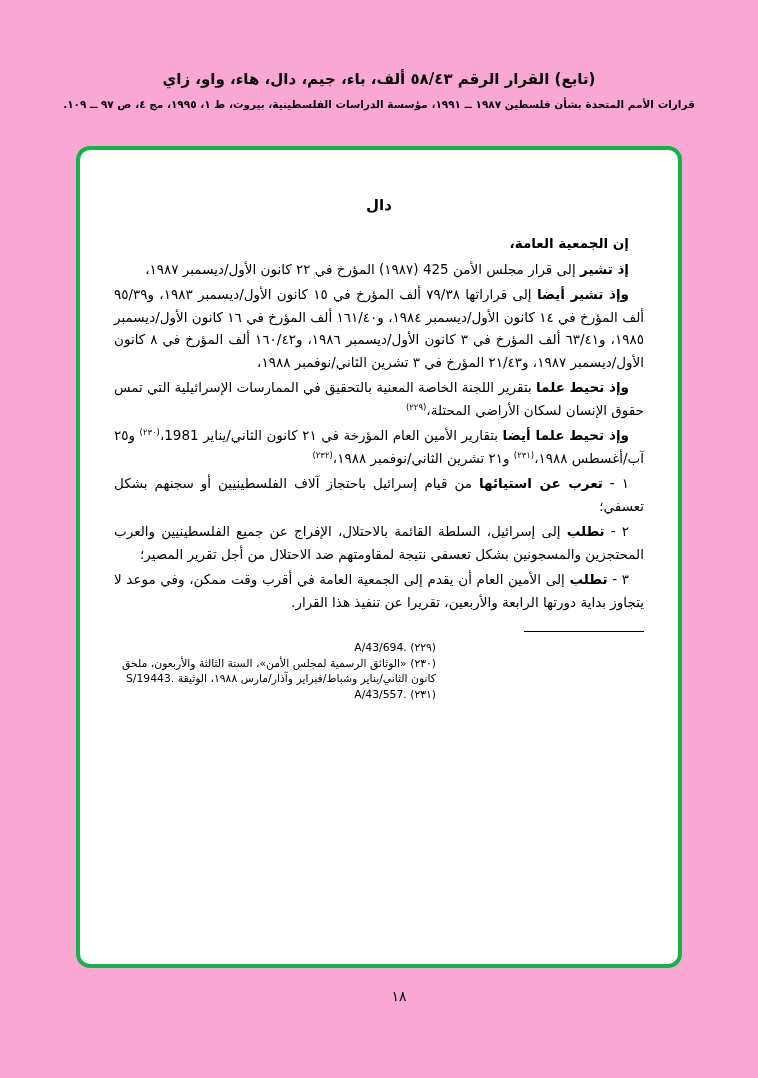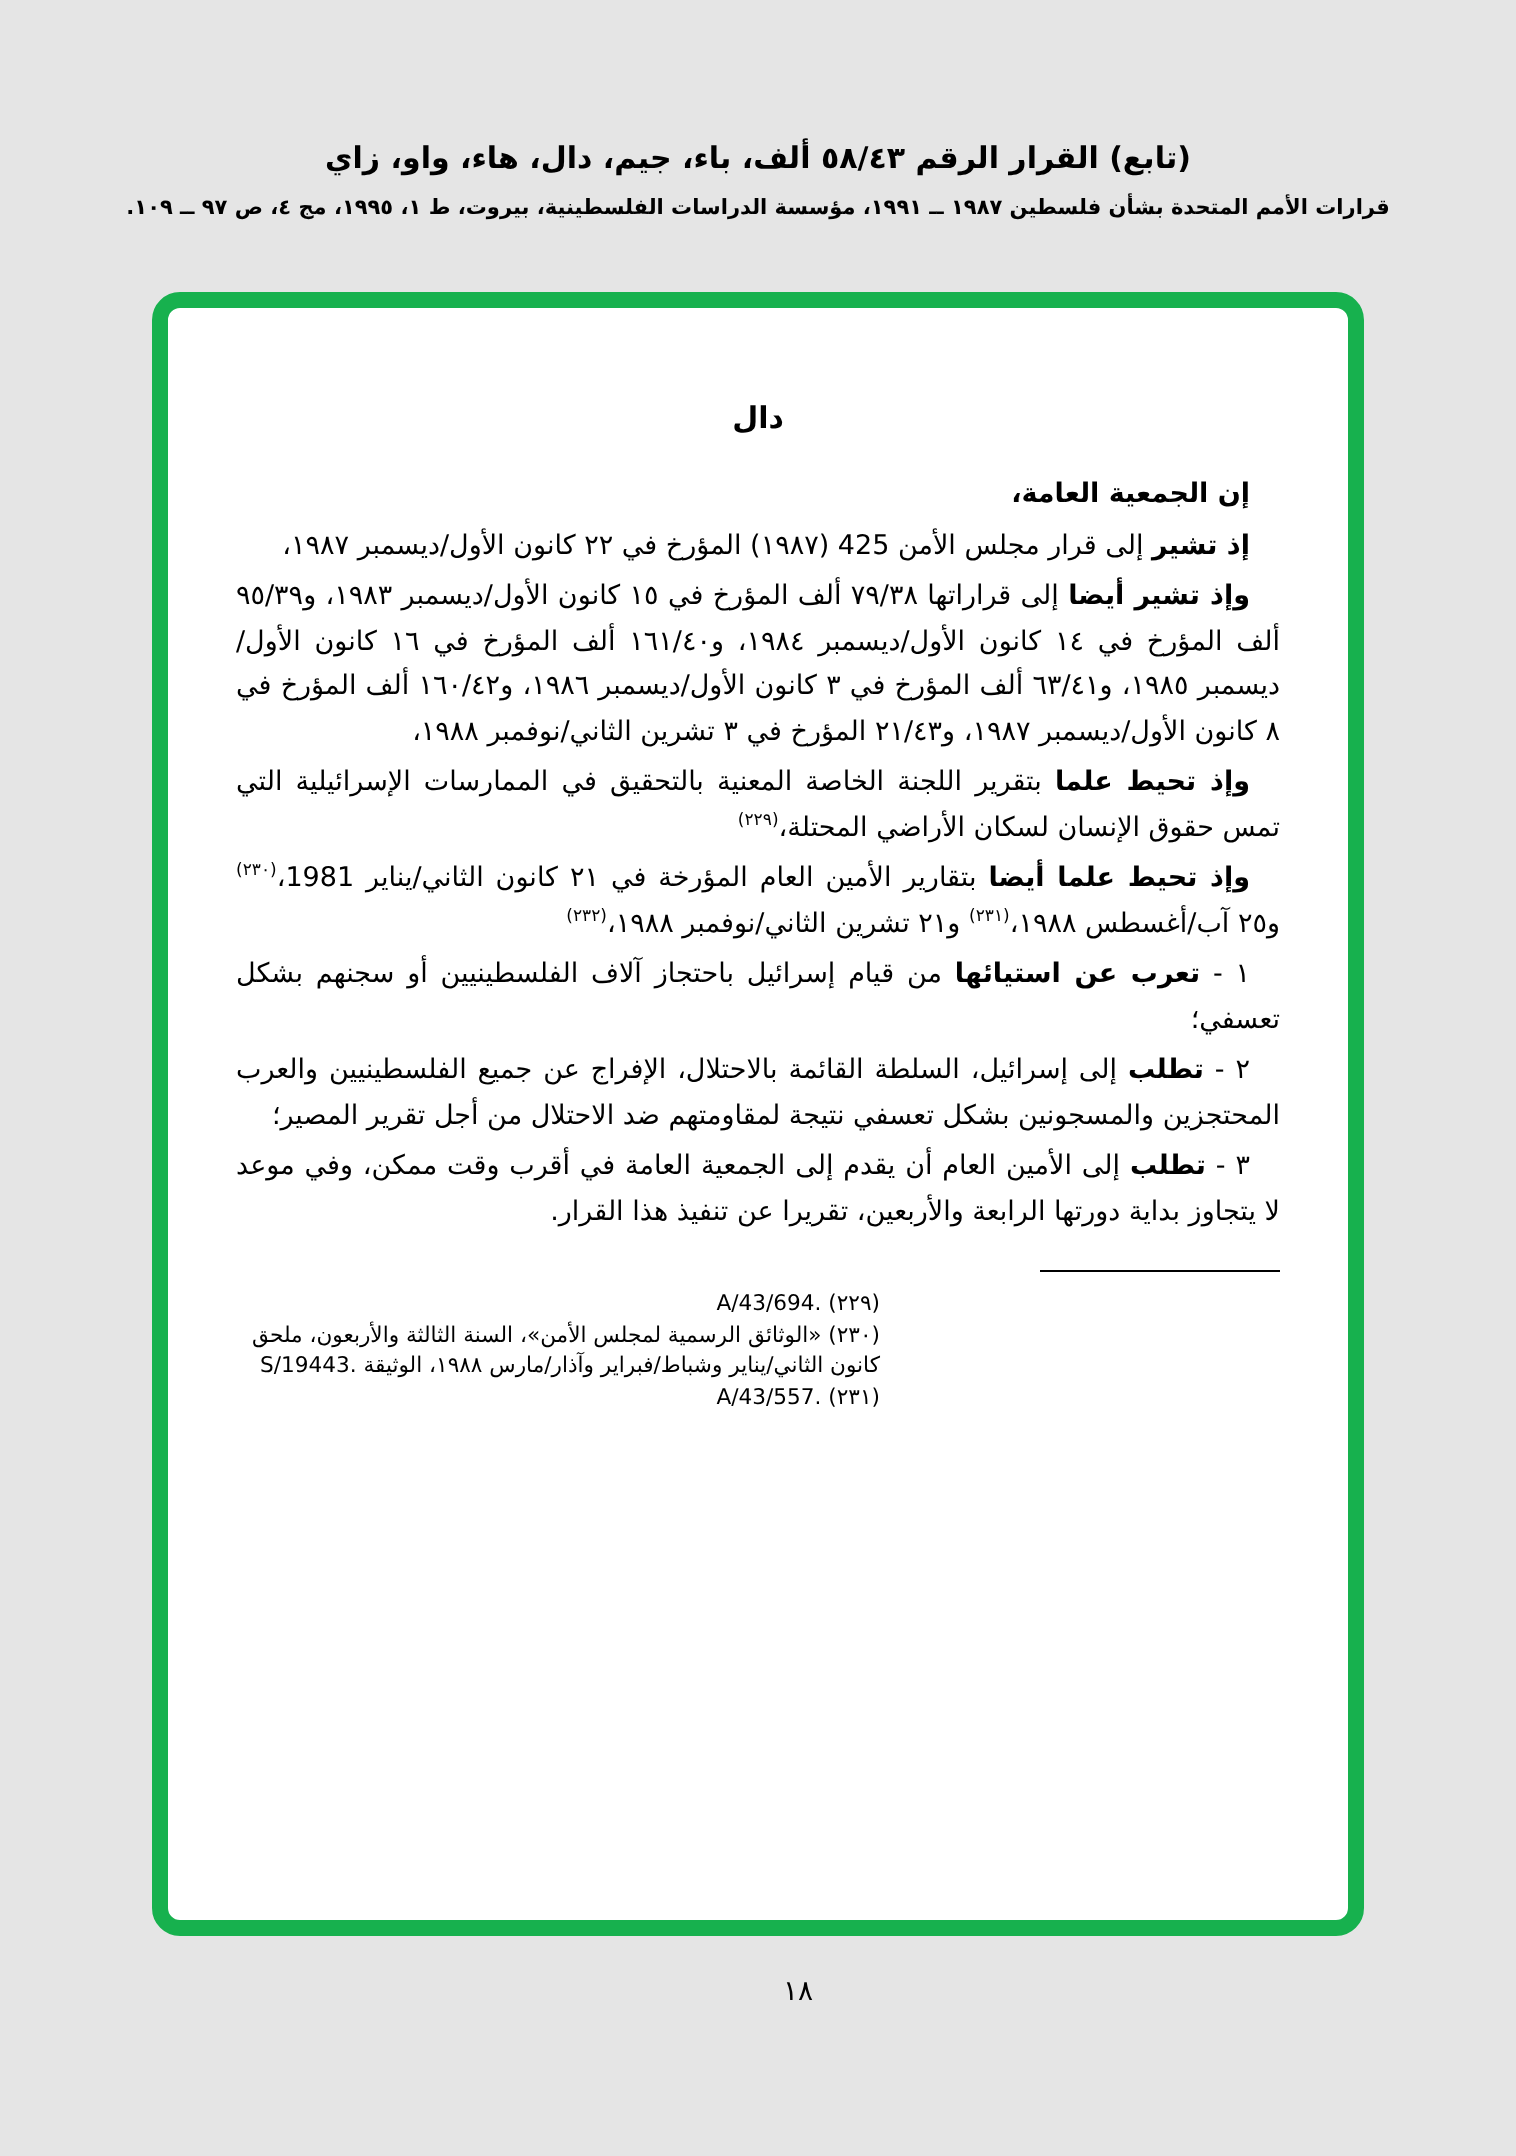--- a/index.html
+++ b/index.html
@@ -6,41 +6,41 @@
   html, body { margin: 0; padding: 0; }
   body {
     width: 758px; height: 1078px;
     background: #ffffff;
     color: #000;
     font-family: "DejaVu Sans", sans-serif;
   }
   .page {
     position: relative;
     width: 758px; height: 1078px;
-    background: #e5e5e5;
+    background: #f9a8d4;
     direction: rtl;
     overflow: hidden;
   }
   .header-title {
     position: absolute; top: 70px; left: 0; right: 0;
     text-align: center;
     font-weight: bold;
     font-size: 15px;
     letter-spacing: 0.2px;
   }
   .header-citation {
     position: absolute; top: 98px; left: 0; right: 0;
     text-align: center;
     font-weight: bold;
     font-size: 10.5px;
   }
   .green-box {
     position: absolute; top: 146px; right: 76px;
     width: 606px; min-height: 822px;
-    border: 8px solid #22c55e;
+    border: 4px solid #22c55e;
     border-radius: 14px;
     padding: 46px 34px 26px;
     background: #ffffff;
   }
   .section-title {
     text-align: center;
     font-weight: bold;
     font-size: 15px;
     margin: 0 0 18px;
   }

